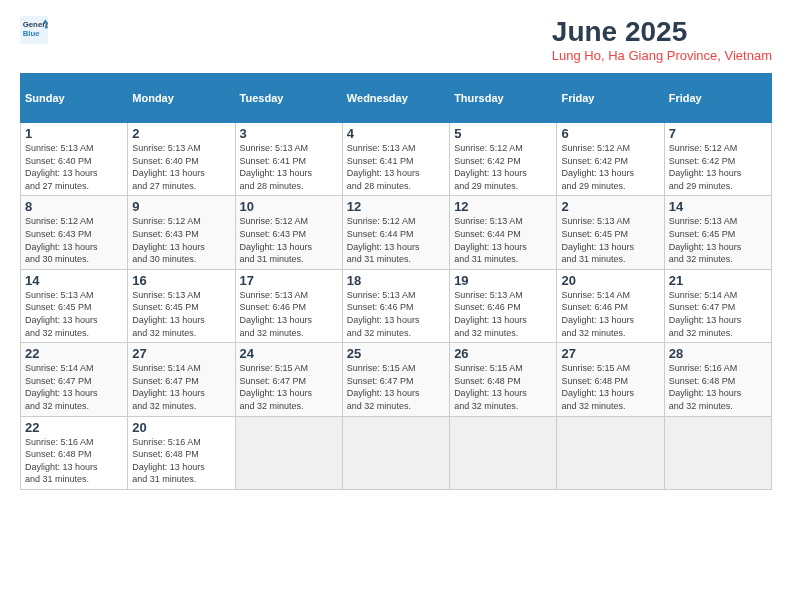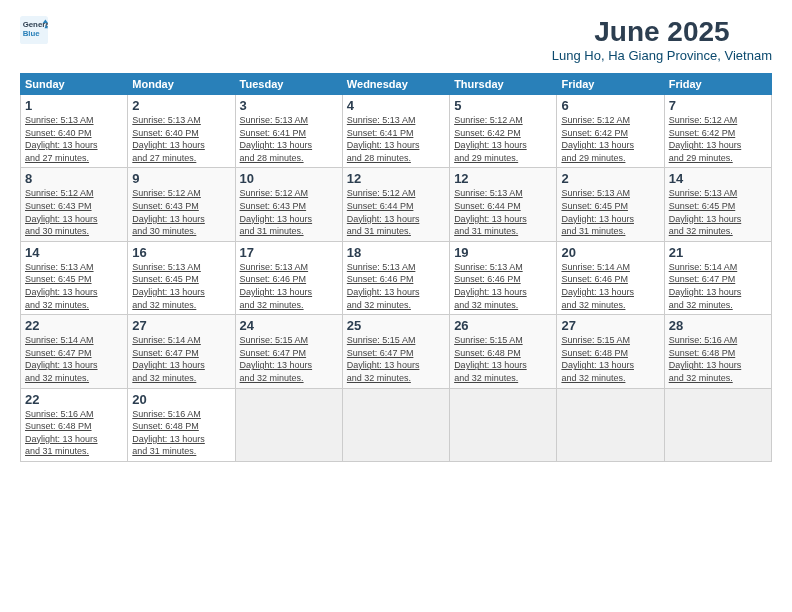--- a/index.html
+++ b/index.html
@@ -25,40 +25,40 @@
     .logo {
       display: flex;
       align-items: center;
       gap: 4px;
     }
     .logo-icon {
       width: 28px;
       height: 28px;
     }
     .title-block {
-      text-align: center;
+      text-align: left;
     }
     .main-title {
       font-size: 28px;
       font-weight: bold;
       color: #2c3e50;
     }
     .subtitle {
       font-size: 13px;
-      color: #0c4a6e;
+      color: #ef4444;
     }
     table {
       width: 100%;
       border-collapse: collapse;
       font-size: 9.5px;
     }
     thead tr th {
       background: #2980b9;
       color: #fff;
-      padding: 4px 4px;
+      padding: 18px 4px;
       text-align: left;
       font-size: 11px;
       font-weight: bold;
       border: 1px solid #2980b9;
       margin-left: 16px;
     }
     tbody tr td {
       border: 1px solid #ccc;
       padding: 3px 4px;
       vertical-align: top;
@@ -73,21 +73,20 @@
       font-size: 13px;
       font-weight: bold;
       color: #2c3e50;
       display: block;
       margin-bottom: 1px;
     }
     .day-info {
       color: #444;
       font-size: 9px;
       line-height: 1.4;
-      text-decoration: underline;
     }
     .empty-cell {
       background: #f0f0f0 !important;
     }
   </style>
 </head>
 <body>
 
 <div class="page">
   <div class="header">

